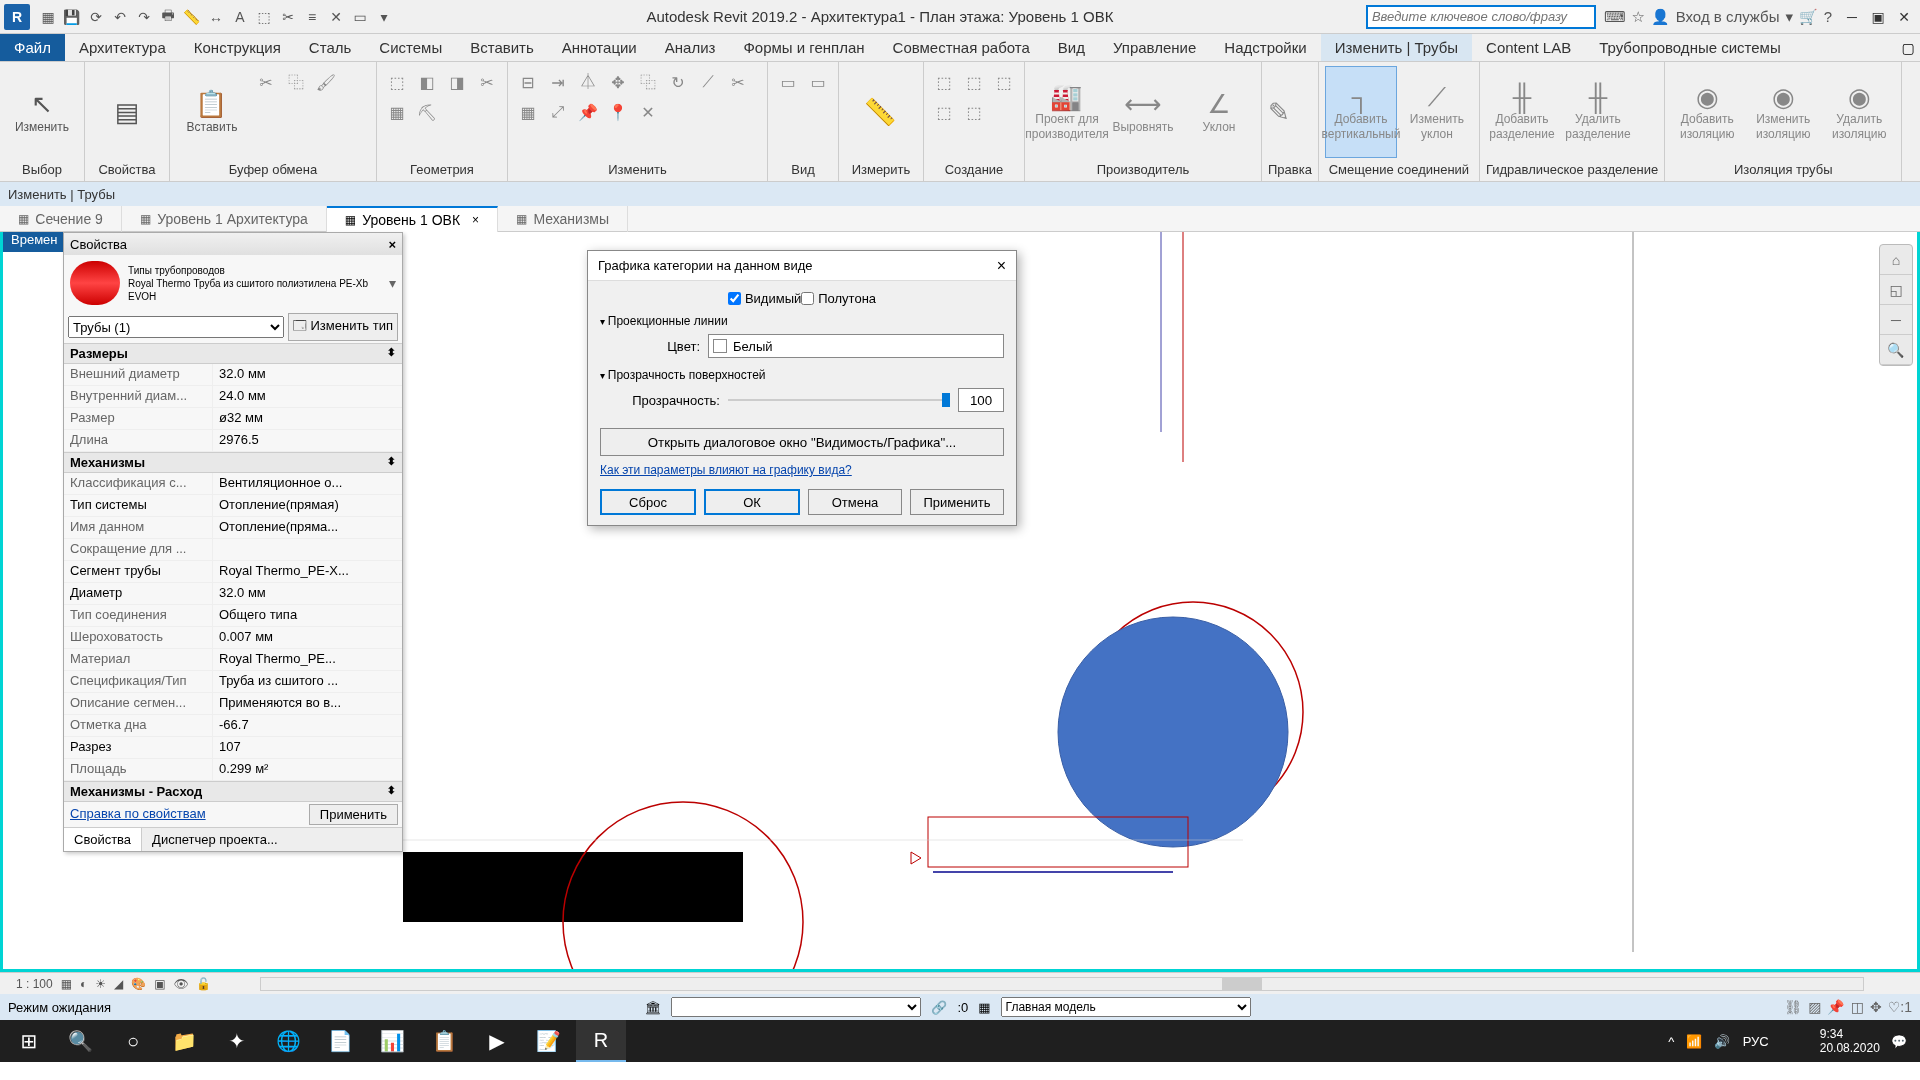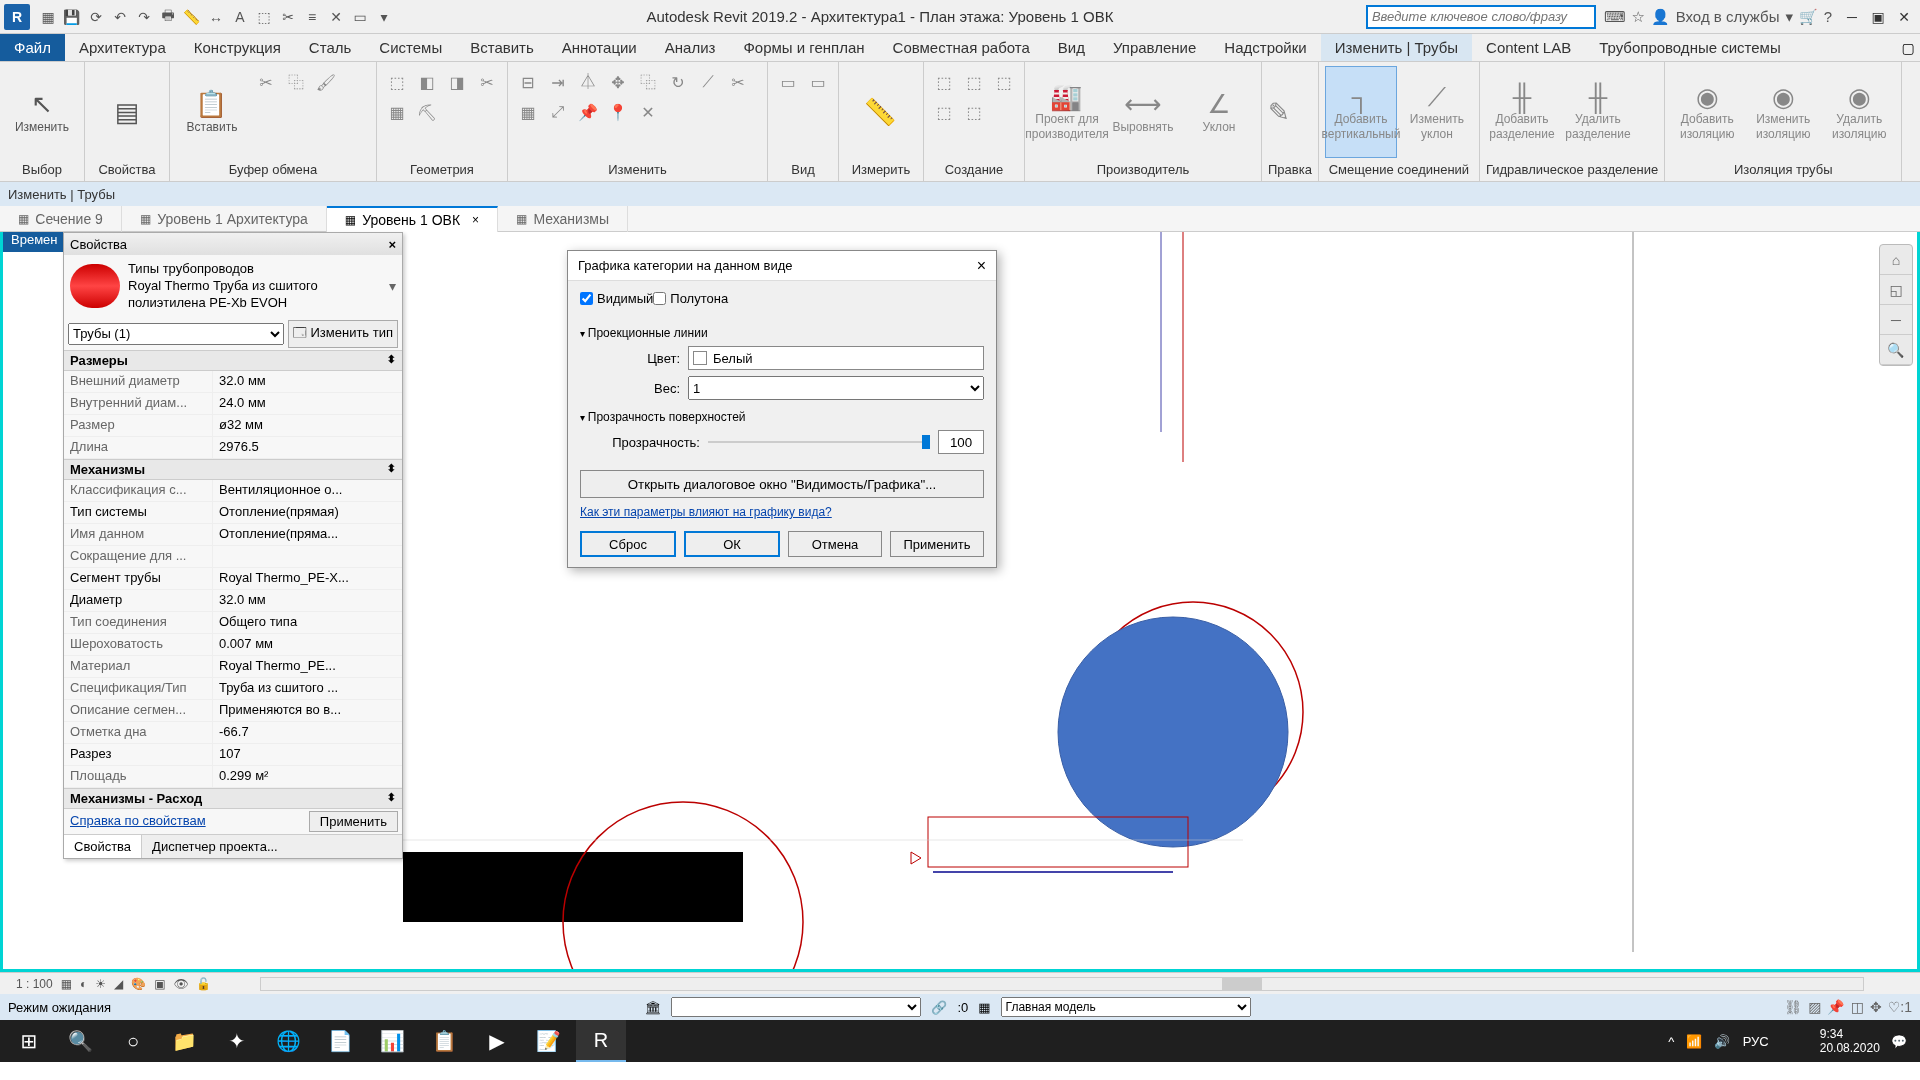--- a/index.html
+++ b/index.html
@@ -41,47 +41,47 @@
 .tabs .tab .ic { font-size:12px; }
 
 .workarea { position:relative; height:740px; border:3px solid #00d4d4; border-top:none;padding-left:48px; }
 .vtab { position:absolute; left:0; top:0; height:20px; padding:0 8px; background:#155c9d; color:#fff; font-size:13px; z-index:5; }
 
 .proppanel { position:absolute; left:60px; top:0; width:340px; background:#f7f7f7; border:1px solid #aaa; z-index:10; box-shadow:2px 2px 4px rgba(0,0,0,0.2); }
 .proppanel .phdr { height:22px; background:linear-gradient(#f0f0f0,#e0e0e0); display:flex; align-items:center; padding:0 6px; font-size:13px; }
 .proppanel .phdr .x { margin-left:auto; font-weight:bold; }
 .proppanel .typerow { display:flex; padding:6px; gap:8px; align-items:center; }
 .proppanel .typerow .pipe { width:50px; height:44px; background:linear-gradient(#c00,#f44,#c00); border-radius:22px; }
-.proppanel .typerow .txt { flex:1; font-size:13px; line-height:1.3; }
+.proppanel .typerow .txt { flex:1; font-size:10px; line-height:1.3; }
 .proppanel .typerow .dd { color:#666; }
 .proppanel .selrow { display:flex; padding:2px 4px; gap:4px; align-items:center; }
 .proppanel .selrow select { flex:1; font-size:13px; height:22px; }
 .proppanel .selrow .editbtn { font-size:13px; padding:2px 4px; background:#eee; border:1px solid #aaa; }
 .proppanel .grphdr { background:#e8e8e8; border-top:1px solid #ccc; border-bottom:1px solid #ccc; padding:2px 6px; font-size:13px; font-weight:bold; display:flex; }
 .proppanel .grphdr .exp { margin-left:auto; font-size:11px; }
 .proppanel .prow { display:flex; border-bottom:1px solid #eee; font-size:13px; height:22px; }
 .proppanel .prow .pn { width:148px; padding:2px 6px; color:#666; }
 .proppanel .prow .pv { flex:1; padding:2px 6px; border-left:1px solid #eee; }
 .proppanel .prow.edit .pn { color:#000; }
 .proppanel .link { color:#0645ad; text-decoration:underline; padding:4px 6px; font-size:13px; display:inline-block; }
 .proppanel .applybtn { float:right; margin:2px 4px; padding:2px 10px; font-size:13px; background:#eee; border:1px solid #aaa; }
 .proppanel .bottomtabs { display:flex; background:#eee; border-top:1px solid #ccc; font-size:13px; }
 .proppanel .bottomtabs span { padding:4px 10px; }
 .proppanel .bottomtabs span:first-child { background:#fff; border-right:1px solid #ccc; }
 
 .canvas { position:absolute; left:400px; top:0; right:0; bottom:0; background:#fff; }
 .canvas .blackbox { position:absolute; left:0; top:620px; width:340px; height:70px; background:#000; }
 .canvas svg { position:absolute; }
 
-.dialog { position:absolute; left:564px; top:18px; width:430px; background:#f0f0f0; border:1px solid #888; box-shadow:3px 3px 10px rgba(0,0,0,0.3); z-index:20; font-size:13px; }
+.dialog { position:absolute; left:584px; top:18px; width:430px; background:#f0f0f0; border:1px solid #888; box-shadow:3px 3px 10px rgba(0,0,0,0.3); z-index:20; font-size:13px; }
 .dialog .dhdr { height:30px; background:#fff; display:flex; align-items:center; padding:0 10px; border-bottom:1px solid #ddd; }
 .dialog .dhdr .x { margin-left:auto; font-size:16px; }
 .dialog .dbody { padding:10px 12px; }
 .dialog .chk { display:flex; align-items:center; gap:4px; }
-.dialog .chkrow { display:flex; justify-content:flex-start; margin-bottom:20px; }
+.dialog .chkrow { display:flex; justify-content:center; margin-bottom:8px; }
 .dialog .grp { margin-bottom:10px; }
 .dialog .grptitle { font-size:12px; margin-bottom:6px; }
 .dialog .grptitle::before { content:"▾ "; font-size:10px; }
 .dialog .frow { display:flex; align-items:center; gap:8px; margin-bottom:6px; padding-left:20px; }
 .dialog .frow label { width:80px; text-align:right; }
 .dialog .frow select,.dialog .frow .colorbox { flex:1; height:24px; font-size:13px; }
 .dialog .colorbox { border:1px solid #888; display:flex; align-items:center; gap:6px; padding:0 4px; background:#fff; }
 .dialog .colorbox .sw { width:14px; height:14px; border:1px solid #888; background:#fff; }
 .dialog .dotbtn { width:28px; height:24px; border:1px solid #888; background:#eee; }
 .dialog .slider { flex:1; display:flex; align-items:center; }
@@ -509,24 +509,20 @@
           </label>
       </div>
       <div class="grp">
         <div class="grptitle">Проекционные линии</div>
         <div class="frow">
             <label>Цвет:</label>
             <div class="colorbox">
               <span class="sw"></span>
               <span>Белый</span>
             </div>
-          </div>
-        <div class="frow">
-            <label>Вес:</label>
-            <select><option>1</option></select>
           </div>
       </div>
       <div class="grp">
         <div class="grptitle">Прозрачность поверхностей</div>
         <div class="frow">
             <label style="width:100px">Прозрачность:</label>
           <div class="slider">
               <div class="track">
                 <div class="thumb"></div>
               </div>

